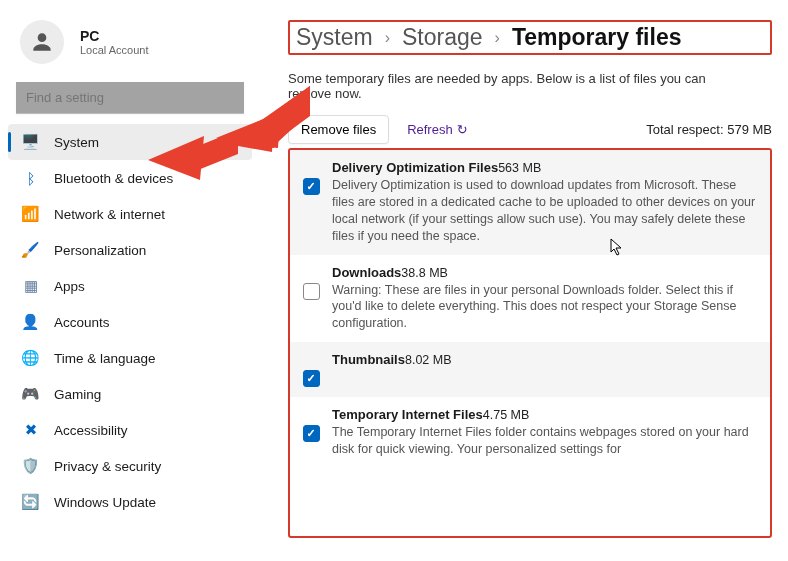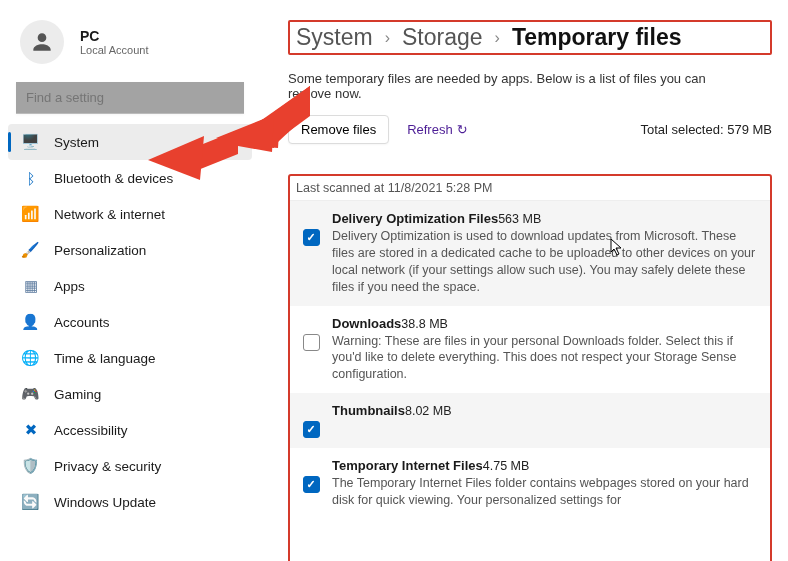--- a/index.html
+++ b/index.html
@@ -17,21 +17,21 @@
   .nav-item { display: flex; align-items: center; gap: 14px; padding: 9px 14px; border-radius: 4px; cursor: pointer; position: relative; font-size: 13.5px; }
   .nav-item.active { background: #ececec; font-weight: 500; }
   .nav-item.active::before { content: ""; position: absolute; left: 0; top: 8px; bottom: 8px; width: 3px; background: #0067c0; border-radius: 2px; }
   .nav-icon { width: 18px; height: 18px; display: flex; align-items: center; justify-content: center; font-size: 15px; }
   .main { flex: 1; padding: 20px 16px 0 28px; overflow: hidden; }
   .breadcrumb { display: flex; align-items: center; gap: 12px; font-size: 23px; padding-bottom: 6px; border: 2px solid #d43a2b; border-radius: 2px; padding: 2px 6px; }
   .breadcrumb .crumb { color: #555; cursor: pointer; }
   .breadcrumb .sep { color: #888; font-size: 16px; }
   .breadcrumb .current { font-weight: 700; color: #111; }
   .desc { font-size: 13px; color: #333; margin: 16px 0 14px 0; max-width: 420px; }
-  .actions { display: flex; align-items: center; gap: 18px; margin-bottom: 30px; }
+  .actions { display: flex; align-items: center; gap: 18px; margin-bottom: 4px; }
   .btn { padding: 6px 12px; border: 1px solid #dcdcdc; background: #fff; border-radius: 4px; cursor: pointer; font-size: 13px; box-shadow: 0 1px 2px rgba(0,0,0,0.04); }
   .refresh { color: #4c1d95; cursor: pointer; display: flex; align-items: center; gap: 4px; font-size: 13px; }
   .total { margin-left: auto; font-size: 13px; color: #222; }
   .filelist-wrap { border: 2px solid #d43a2b; border-radius: 3px; height: 390px; overflow: hidden; }
   .last-scanned { font-size: 12.5px; color: #555; padding: 5px 6px; border-bottom: 1px solid #eee; }
   .file-row { display: flex; padding: 10px 12px 10px 8px; gap: 8px; border-bottom: 0; }
   .file-row.alt { background: #f5f5f5; }
   .chk { width: 26px; display: flex; align-items: flex-start; justify-content: center; padding-top: 18px; }
   .chk .box { width: 17px; height: 17px; border-radius: 3px; border: 1px solid #888; display: flex; align-items: center; justify-content: center; background: #fff; }
   .chk .box.checked { background: #0067c0; border-color: #0067c0; color: #fff; font-size: 11px; font-weight: bold; }
@@ -124,27 +124,26 @@
 
     <p class="desc">Some temporary files are needed by apps. Below is a list of files you can remove now.</p>
 
     <div class="actions">
       <button class="btn">Remove files</button>
       <span class="refresh">
         <span>Refresh</span>
         <span>↻</span>
       </span>
       <span class="total">
-        <span>Total selected:</span>
+        <span>Total respect:</span>
         <span>579 MB</span>
       </span>
     </div>
 
     <div class="filelist-wrap">
-      <div class="last-scanned">Last scanned at 11/8/2021 5:28 PM</div>
       <div id="files">
           <div class="file-row alt">
             <div class="chk">
               <div class="box checked">✓</div>
             </div>
             <div class="file-body">
               <div class="file-head">
                 <span class="file-title">Delivery Optimization Files</span>
                 <span class="file-size">563 MB</span>
               </div>

